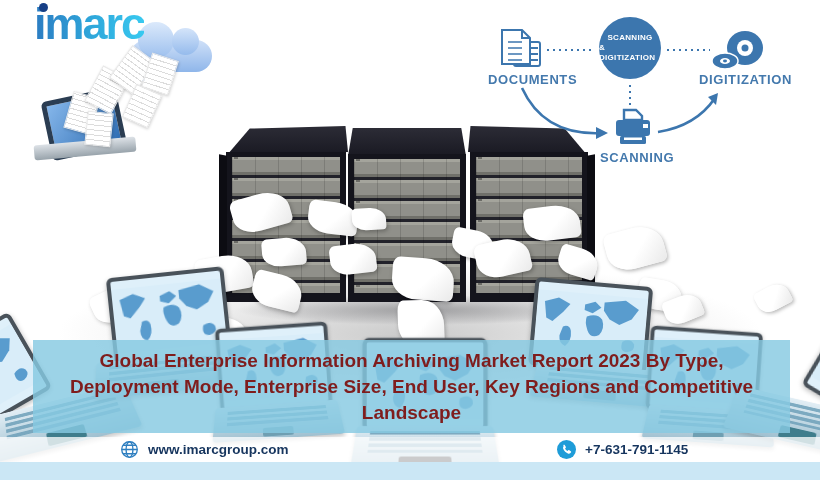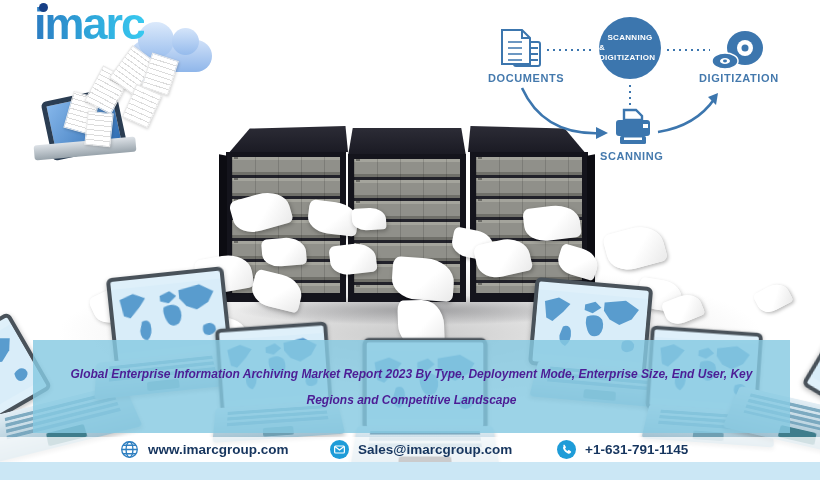--- a/index.html
+++ b/index.html
@@ -27,21 +27,21 @@
   .cloud2{left:118px;top:66px;width:44px;height:15px;border-radius:10px;z-index:13;
     background:linear-gradient(#e3eefc,#b3cef2);}
   .mini-laptop-screen{left:46px;top:94px;width:66px;height:50px;border:5px solid #2b3d52;border-radius:5px;z-index:12;
     background:linear-gradient(135deg,#85b6ea,#2d6cb2);transform:rotate(-12deg);}
   .mini-laptop-base{left:34px;top:141px;width:102px;height:15px;border-radius:3px;z-index:12;
     background:linear-gradient(#dde2e7,#98a3ab);transform:rotate(-5deg);}
   .lpaper{background:repeating-linear-gradient(0deg,#ffffff 0 4px,#dcdcdc 4px 5px);
     border:1px solid #e8e8e8;box-shadow:1px 1px 3px rgba(0,0,0,.18);z-index:15;}
 
   
-  .diag-label{color:#4479ad;font-size:11px;font-weight:600;letter-spacing:.6px;z-index:16;}
+  .diag-label{color:#4479ad;font-size:13px;font-weight:600;letter-spacing:.6px;text-align:center;z-index:16;}
   .hub-circle{left:599px;top:17px;width:62px;height:62px;border-radius:50%;background:#3c76ae;z-index:16;
     display:flex;flex-direction:column;align-items:center;justify-content:center;}
   .hub-circle span{color:#fff;font-size:8px;font-weight:700;letter-spacing:.3px;line-height:10px;}
   .diag-svg{left:470px;top:0;width:330px;height:170px;z-index:15;}
 
   
   .rack{z-index:5;}
   .rack-top{position:absolute;background:linear-gradient(180deg,#2c2c36,#191922);}
   .rack-body{position:absolute;background:#14141c;}
   .rack-face{position:absolute;left:6px;right:6px;top:5px;bottom:9px;
@@ -68,21 +68,21 @@
     box-shadow:0 3px 4px rgba(0,0,0,.2);}
   .keys{position:absolute;left:13px;right:13px;top:6px;height:20px;
     background:repeating-linear-gradient(180deg,rgba(110,160,185,.85) 0 4px,rgba(255,255,255,0) 4px 7px);}
   .tpad{position:absolute;left:50%;bottom:3px;width:30px;height:10px;transform:translateX(-50%);
     background:#6f9fb2;border-radius:2px;}
   .tpad.dark{background:#26262c;width:46px;height:13px;}
 
   
   .band{left:33px;top:340px;width:757px;height:93px;background:rgba(134,201,226,.82);z-index:30;
     display:flex;align-items:center;justify-content:center;}
-  .band-title{width:690px;text-align:center;color:#4c1d95;font-size:12px;font-weight:700;line-height:26px;font-style:italic;}
+  .band-title{width:690px;text-align:center;color:#7f1d1d;font-size:19px;font-weight:700;line-height:26px;}
   .footerbar{left:0;top:437px;width:820px;height:25px;background:rgba(255,255,255,.76);z-index:31;}
   .contact{position:absolute;top:0;height:25px;display:flex;align-items:center;gap:9px;
     color:#16355e;font-size:13.5px;font-weight:700;}
   .cicon{width:19px;height:19px;border-radius:50%;background:#1e9cd8;color:#fff;display:flex;
     align-items:center;justify-content:center;flex:0 0 auto;}
   .strip{left:0;top:462px;width:820px;height:18px;background:#cbe7f5;z-index:32;}
 </style>
 </head>
 <body>
 
@@ -292,33 +292,24 @@
     <div class="contact" style="left:120px">
       <span class="cicon" style="background:#fff">
         <svg width="19" height="19" viewBox="0 0 20 20" fill="none" stroke="#2e7fc0" stroke-width="1.4">
           <circle cx="10" cy="10" r="8.2"></circle>
             <ellipse cx="10" cy="10" rx="3.6" ry="8.2"></ellipse>
           <path d="M2,10 h16 M3.2,5.5 h13.6 M3.2,14.5 h13.6"></path>
         </svg>
       </span>
       <span>www.imarcgroup.com</span>
     </div>
-    <div class="contact" style="left:330px">
-      <span class="cicon">
-        <svg width="11" height="9" viewBox="0 0 12 9" fill="none" stroke="#fff" stroke-width="1.3">
-          <rect x="0.7" y="0.7" width="10.6" height="7.6" rx="1"></rect>
-            <path d="M1,1.2 L6,5 L11,1.2"></path>
-        </svg>
-      </span>
-      <span>Sales@imarcgroup.com</span>
-    </div>
     <div class="contact" style="left:557px">
       <span class="cicon">
         <svg width="11" height="11" viewBox="0 0 12 12" fill="#fff">
           <path d="M2.6,1.2 c0.5,-0.5 1.2,-0.4 1.6,0.2 l1,1.5 c0.3,0.5 0.2,1 -0.2,1.4 l-0.6,0.6 c0.5,1.1 1.6,2.2 2.7,2.7 l0.6,-0.6 c0.4,-0.4 0.9,-0.5 1.4,-0.2 l1.5,1 c0.6,0.4 0.7,1.1 0.2,1.6 l-0.8,0.8 c-0.5,0.5 -1.3,0.7 -2,0.4 c-2.6,-1 -4.7,-3.1 -5.7,-5.7 c-0.3,-0.7 -0.1,-1.5 0.4,-2 z"></path>
         </svg>
       </span>
-      <span>+1-631-791-1145</span>
+      <span>+7-631-791-1145</span>
     </div>
   </div>
 
   <div class="abs strip"></div>
 </div>
 
 </body></html>

